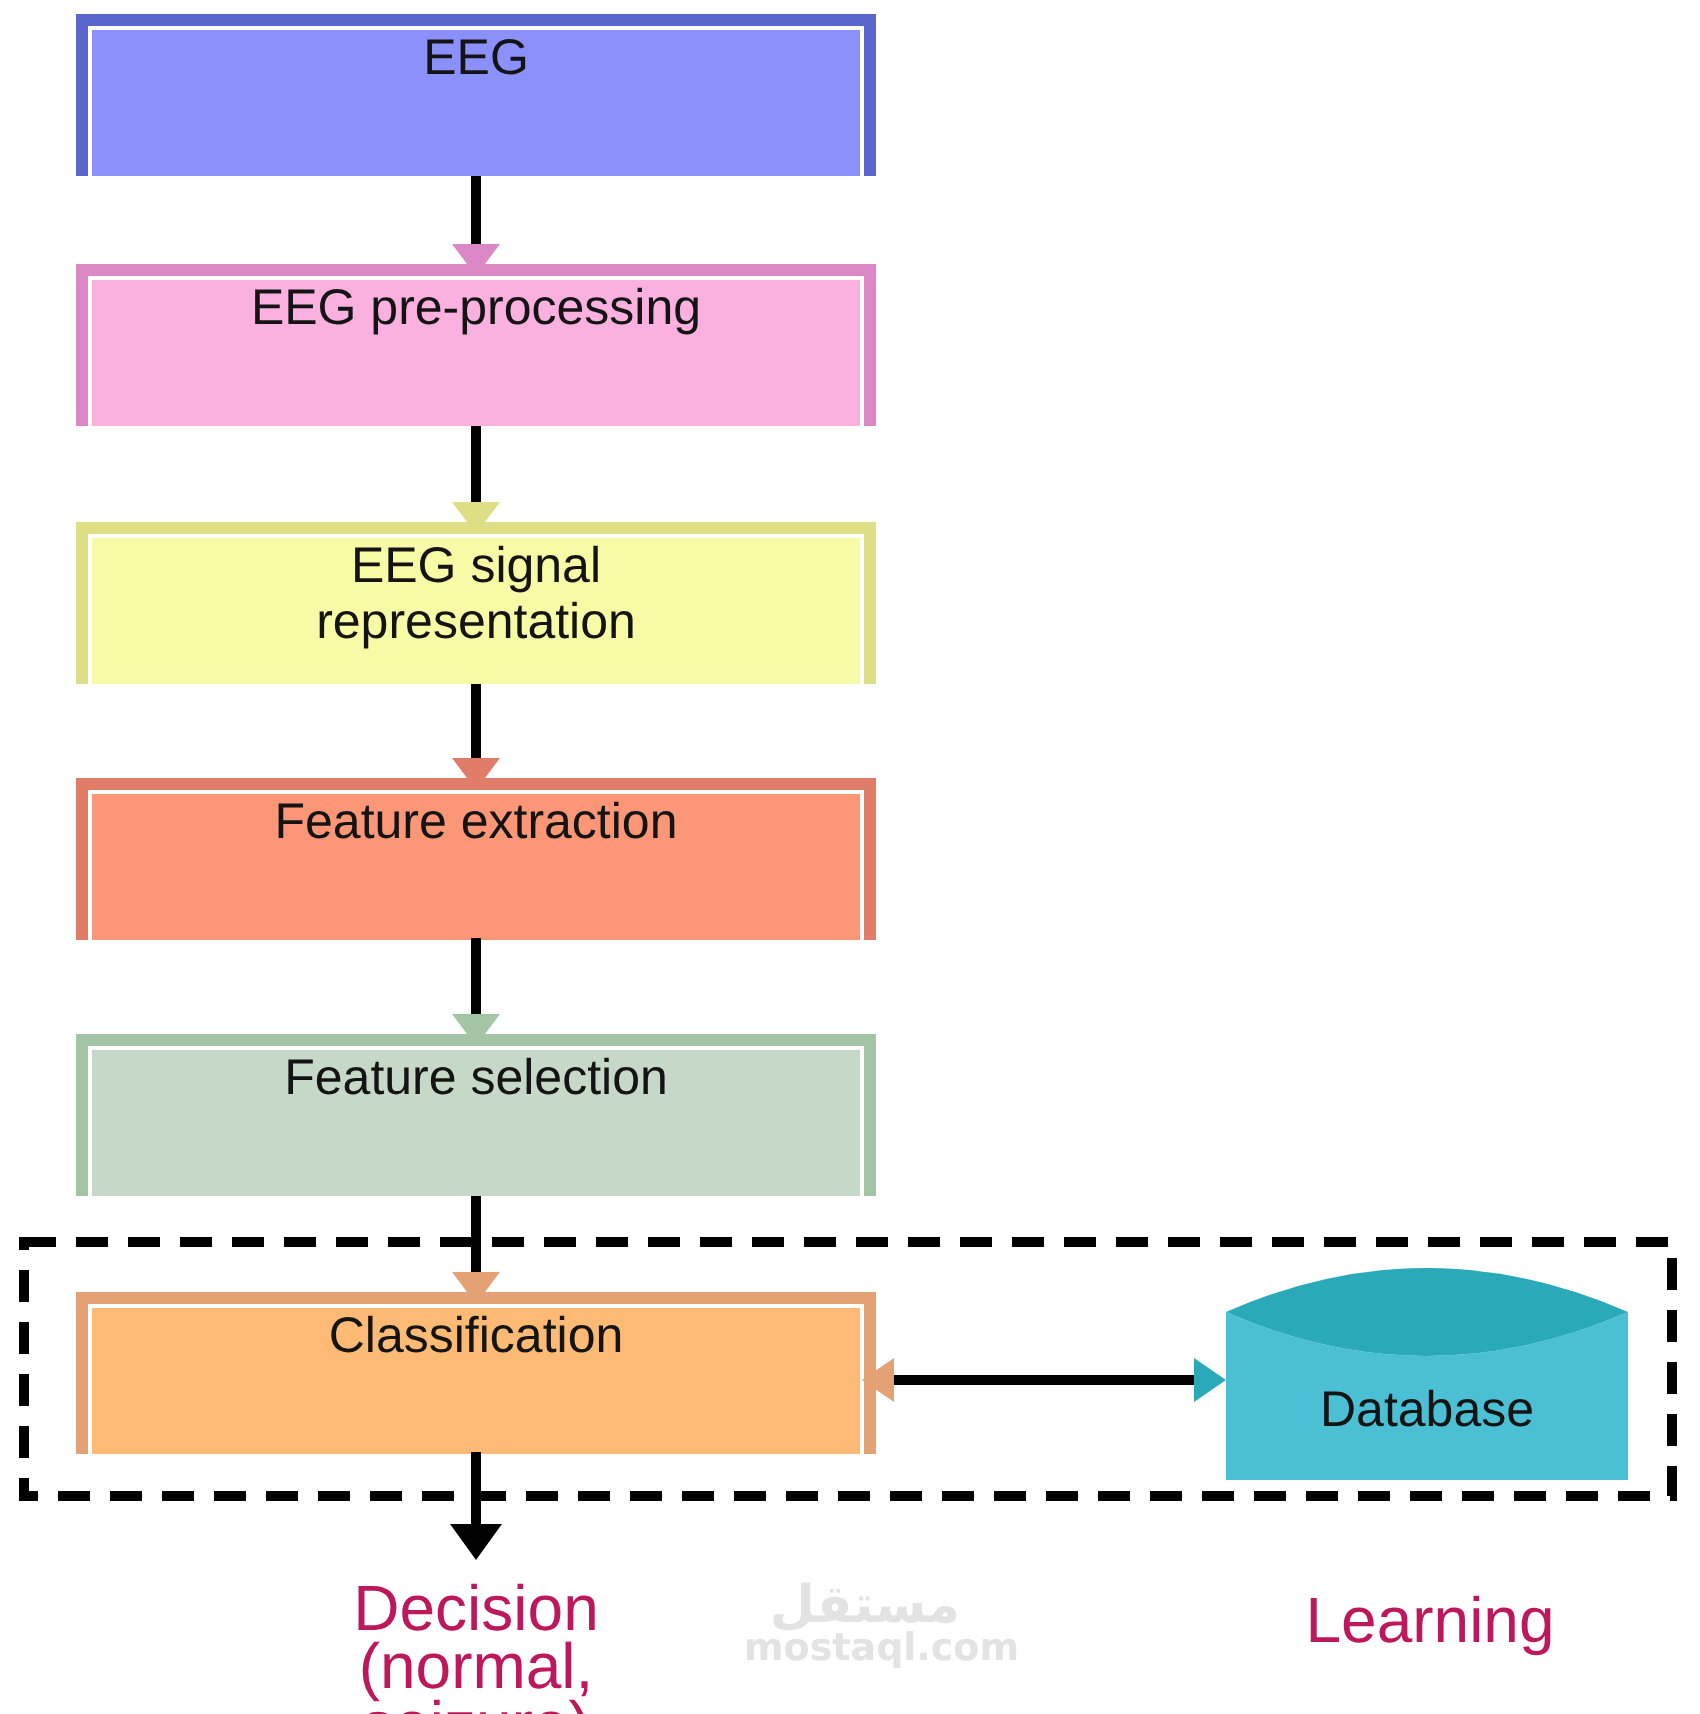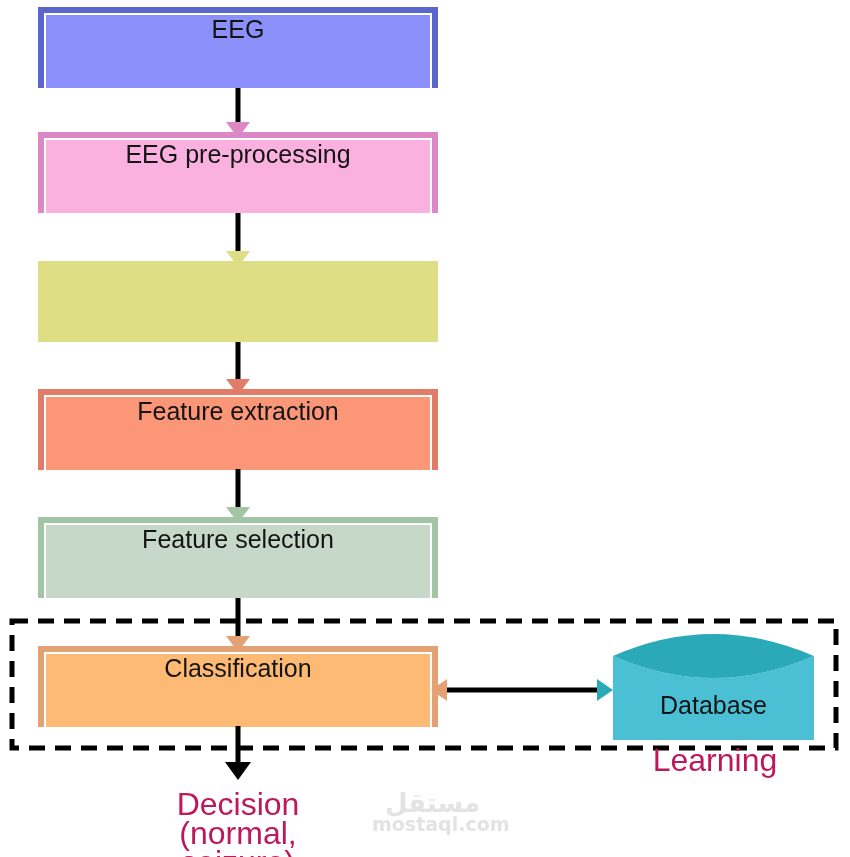--- a/index.html
+++ b/index.html
@@ -107,20 +107,26 @@
 
   <div class="box" id="box-1" style="top:132px;">
     <div class="outer" style="background: rgb(221, 136, 198);"></div>
     <div class="inner" style="background: rgb(251, 177, 224);">
       <span class="label">EEG pre-processing</span>
     </div>
   </div>
 
   <div class="box" id="box-2" style="top:261px;">
     <div class="outer" style="background: rgb(222, 222, 132);"></div>
+    <div class="inner" style="background: rgb(248, 251, 165);">
+      <span class="label">
+        <span style="display:block">EEG signal</span>
+        <span style="display:block">representation</span>
+      </span>
+    </div>
   </div>
 
   <div class="box" id="box-3" style="top:389px;padding-left:26px;">
     <div class="outer" style="background: rgb(224, 124, 104);"></div>
     <div class="inner" style="background: rgb(251, 150, 119);">
       <span class="label">Feature extraction</span>
     </div>
   </div>
 
   <div class="box" id="box-4" style="top:517px;">
@@ -169,19 +175,19 @@
     </g>
   </svg>
 
   <div class="db-label">Database</div>
 
   <div class="caption" style="left:118px; top:790px; width:240px;">
     <span style="display:block">Decision</span>
     <span style="display:block">(normal, seizure)</span>
   </div>
 
-  <div class="caption" style="left:640px; top:746px; width:150px;">Learning</div>
+  <div class="caption" style="left:640px; top:796px; width:150px;">Learning</div>
 
   <div class="watermark">
     <div class="ar">مستقل</div>
     <div class="en">mostaql.com</div>
   </div>
 </div>
 
 </body></html>

